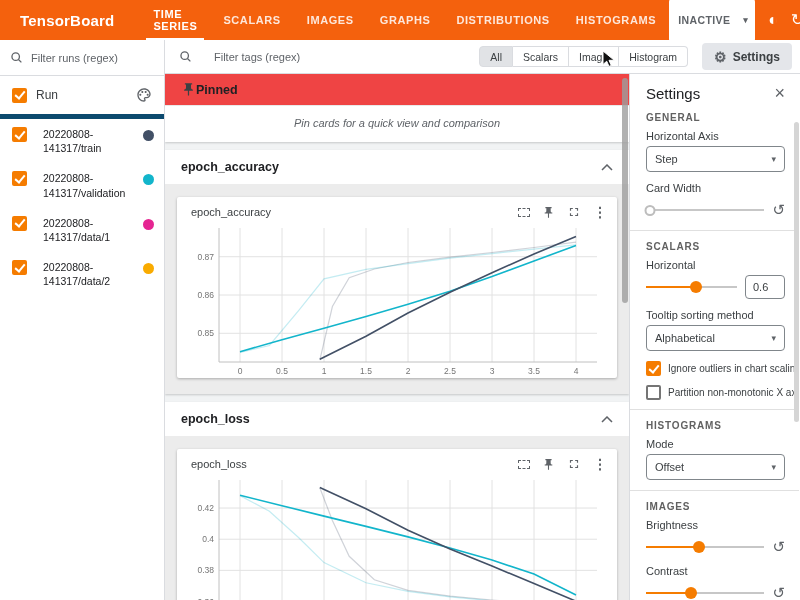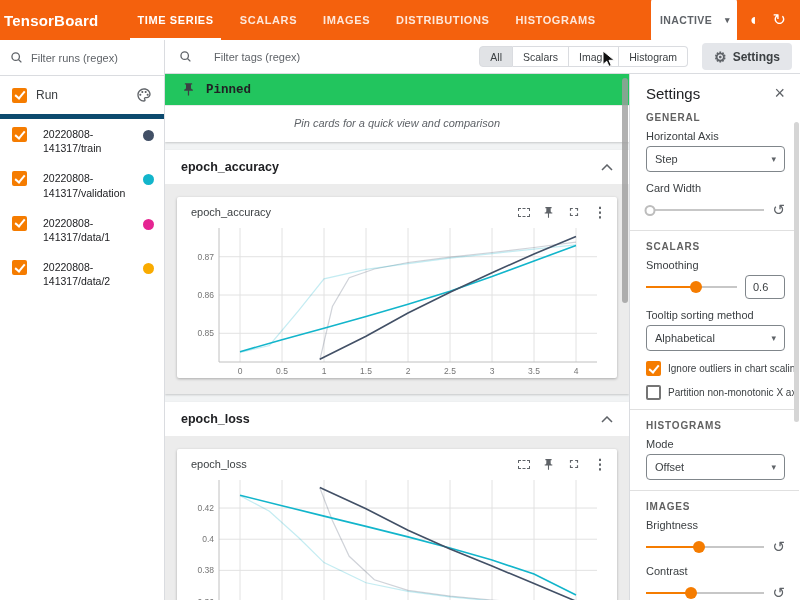--- a/index.html
+++ b/index.html
@@ -1,20 +1,20 @@
 <!DOCTYPE html>
 <html><head>
 <meta charset="utf-8">
 <style>
   * { margin:0; padding:0; box-sizing:border-box; }
   html,body { width:800px; height:600px; overflow:hidden; }
   body { font-family:"Liberation Sans", sans-serif; font-size:12px; color:#3c4043; background:#fff; position:relative; }
 
   
-  .app-header { height:40px; background:#f4610d; display:flex; align-items:center; padding-left:4px; color:#fff; }
+  .app-header { height:40px; background:#f4610d; display:flex; align-items:center; padding-left:20px; color:#fff; }
   .brand { font-size:15px; font-weight:bold; margin-right:26px; letter-spacing:.2px; }
   .tabs { display:flex; height:100%; }
   .tab { display:flex; align-items:center; padding:0 13px; font-size:11px; font-weight:bold; letter-spacing:.6px; color:rgba(255,255,255,.85); position:relative; cursor:pointer; }
   .tab.active { color:#fff; }
   .tab.active::after { content:""; position:absolute; left:6px; right:6px; bottom:0; height:2px; background:#fff; }
   .header-right { margin-left:auto; display:flex; align-items:center; gap:13px; padding-right:14px; }
   .status-select { background:#fff; color:#5f6368; height:43px; min-width:86px; border-radius:3px; display:flex; align-items:center; justify-content:space-between; padding:0 7px 0 9px; font-size:10.5px; font-weight:bold; letter-spacing:.4px; cursor:pointer; }
   .status-select .caret { font-size:9px; color:#5f6368; margin-left:8px; }
   .hicon { font-size:16px; line-height:1; color:#fff; cursor:pointer; }
 
@@ -49,21 +49,21 @@
   .chip { height:21px; padding:0 10px; display:flex; align-items:center; border:1px solid #dadce0; border-left:none; font-size:10.5px; background:#fff; cursor:pointer; white-space:nowrap; }
   .chip:first-child { border-left:1px solid #dadce0; border-radius:4px 0 0 4px; }
   .chip:last-child { border-radius:0 4px 4px 0; }
   .chip.selected { background:#e1e3e6; }
   .settings-btn { height:27px; margin-left:14px; background:#e4e6ea; border-radius:4px; display:flex; align-items:center; gap:6px; padding:0 12px; font-size:12px; font-weight:bold; color:#3c4043; cursor:pointer; }
   .settings-btn .gear { color:#5f6368; font-size:14px; }
 
   
   .content-row { flex:1; display:flex; min-height:0; }
   .cards-col { width:464px; background:#f1f3f4; position:relative; overflow:hidden; flex:none; }
-  .pinned-bar { background:#22c55e; display:flex; align-items:center; gap:10px; padding:8px 16px; border-bottom:1px solid #ececec;font-family:Liberation Mono, monospace; }
+  .pinned-bar { background:#ef4444; display:flex; align-items:center; padding:8px 16px; border-bottom:1px solid #ececec; }
   .pinned-title { font-size:12.5px; font-weight:bold; color:#202124; }
   .hint-block { background:#fff; text-align:center; font-style:italic; color:#5f6368; font-size:11px; padding:11px 0 13px; box-shadow:0 1px 2px rgba(0,0,0,.18); margin-bottom:8px; }
   .section { background:#fff; box-shadow:0 1px 2px rgba(0,0,0,.18); margin-bottom:8px; }
   .section-header { display:flex; align-items:center; justify-content:space-between; padding:10px 16px; font-size:12.5px; font-weight:bold; color:#202124; border-bottom:1px solid #ececec; }
   .section-body { background:#ececec; padding:12px; }
   .card { background:#fff; border-radius:2px; box-shadow:0 1px 3px rgba(0,0,0,.28); }
   .card-header { display:flex; align-items:center; padding:7px 10px 2px 14px; }
   .card-title { font-size:11px; color:#3c4043; }
   .card-icons { margin-left:auto; display:flex; align-items:center; gap:12px; }
   .fit-icon { width:12px; height:9px; border:1px dashed #5f6368; display:inline-block; }
@@ -99,20 +99,21 @@
 </style>
 </head>
 <body>
 
 <header class="app-header">
   <div class="brand">TensorBoard</div>
   <nav class="tabs">
     <div class="tab active">TIME SERIES</div>
     <div class="tab">SCALARS</div>
     <div class="tab">IMAGES</div>
+    <div class="tab">GRAPHS</div>
     <div class="tab">DISTRIBUTIONS</div>
     <div class="tab">HISTOGRAMS</div>
   </nav>
   <div class="header-right">
     <div class="status-select">
       <span>INACTIVE</span>
       <span class="caret">▾</span>
     </div>
     <span class="hicon">◐</span>
     <span class="hicon">↻</span>
@@ -332,21 +333,21 @@
           <div class="slider">
             <div class="track"></div>
             <div class="thumb idle" style="left:3%"></div>
           </div>
           <span class="reset-icon">↺</span>
         </div>
 
         <div class="divider"></div>
 
         <div class="sec-label">SCALARS</div>
-        <div class="field-label">Smoothing</div>
+        <div class="field-label">Horizontal</div>
         <div class="slider-row mb10">
           <div class="slider">
             <div class="track"></div>
             <div class="fill" style="width:55%"></div>
             <div class="thumb" style="left:55%"></div>
           </div>
           <div class="value-box">0.6</div>
         </div>
         <div class="field-label">Tooltip sorting method</div>
         <div class="select">

